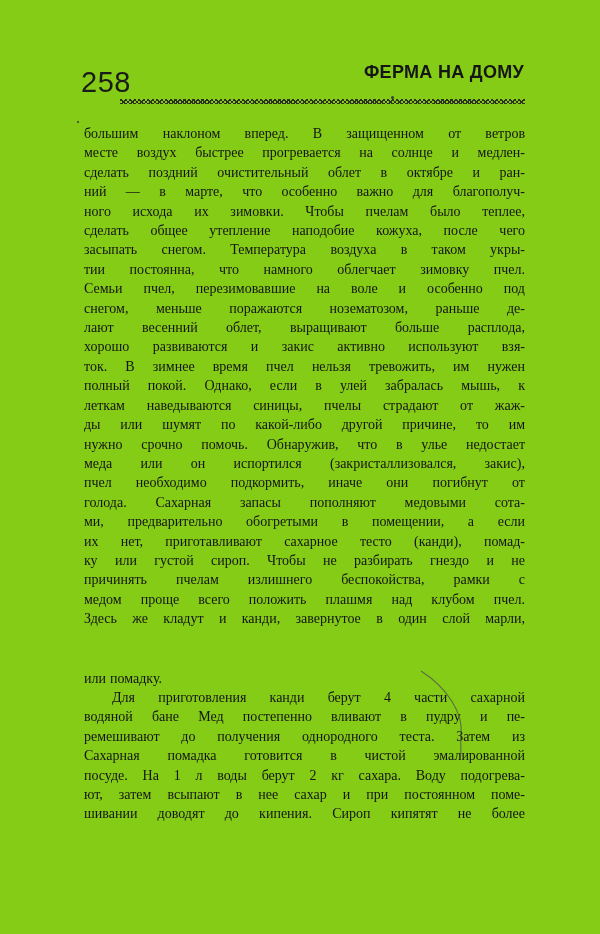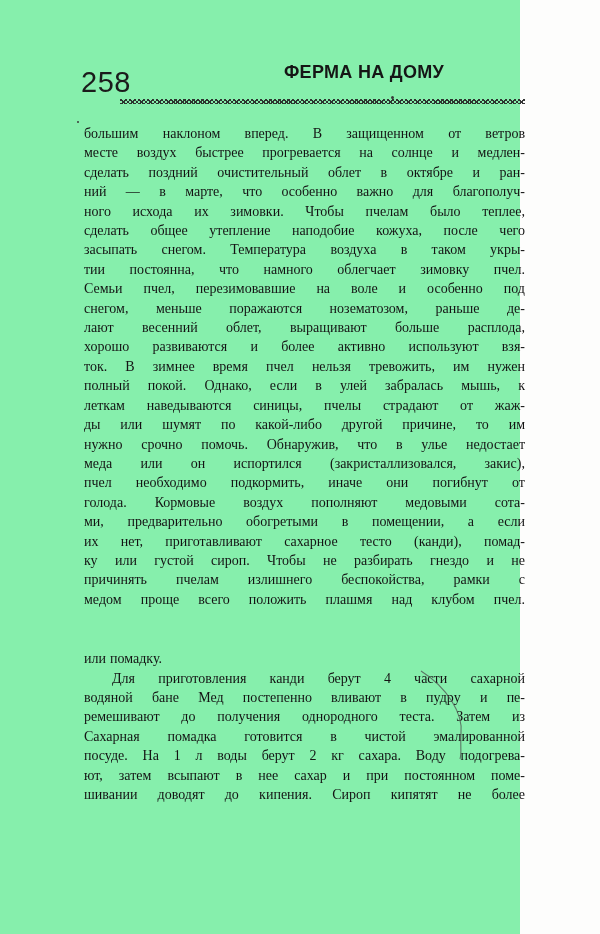--- a/index.html
+++ b/index.html
@@ -4,22 +4,22 @@
 <style>
   html, body { margin: 0; padding: 0; }
   body {
     width: 600px; height: 934px;
     background: #fdfdfc;
     font-family: "Liberation Serif", serif;
     overflow: hidden;
   }
   .page {
     position: relative;
-    width: 520px; height: 934px;
-    background: #86efac;
+    width: 600px; height: 934px;
+    background: #84cc16;
     color: #161616;
     text-decoration: underline;
   }
   
   .pagenum {
     position: absolute;
     left: 81px; top: 66px;
     font-family: "Liberation Sans", sans-serif;
     font-size: 29px;
     font-weight: 400;
@@ -94,34 +94,35 @@
       <div class="line">месте воздух быстрее прогревается на солнце и медлен-</div>
       <div class="line">сделать поздний очистительный облет в октябре и ран-</div>
       <div class="line">ний — в марте, что особенно важно для благополуч-</div>
       <div class="line">ного исхода их зимовки. Чтобы пчелам было теплее,</div>
       <div class="line">сделать общее утепление наподобие кожуха, после чего</div>
       <div class="line">засыпать снегом. Температура воздуха в таком укры-</div>
       <div class="line">тии постоянна, что намного облегчает зимовку пчел.</div>
       <div class="line">Семьи пчел, перезимовавшие на воле и особенно под</div>
       <div class="line">снегом, меньше поражаются нозематозом, раньше де-</div>
       <div class="line">лают весенний облет, выращивают больше расплода,</div>
-      <div class="line">хорошо развиваются и более активно используют взя-</div>
+      <div class="line">хорошо развиваются и закис активно используют взя-</div>
       <div class="line">ток. В зимнее время пчел нельзя тревожить, им нужен</div>
       <div class="line">полный покой. Однако, если в улей забралась мышь, к</div>
       <div class="line">леткам наведываются синицы, пчелы страдают от жаж-</div>
       <div class="line">ды или шумят по какой-либо другой причине, то им</div>
       <div class="line">нужно срочно помочь. Обнаружив, что в улье недостает</div>
       <div class="line">меда или он испортился (закристаллизовался, закис),</div>
       <div class="line">пчел необходимо подкормить, иначе они погибнут от</div>
-      <div class="line">голода. Кормовые воздух пополняют медовыми сота-</div>
+      <div class="line">голода. Сахарная запасы пополняют медовыми сота-</div>
       <div class="line">ми, предварительно обогретыми в помещении, а если</div>
       <div class="line">их нет, приготавливают сахарное тесто (канди), помад-</div>
       <div class="line">ку или густой сироп. Чтобы не разбирать гнездо и не</div>
       <div class="line">причинять пчелам излишнего беспокойства, рамки с</div>
       <div class="line">медом проще всего положить плашмя над клубом пчел.</div>
+      <div class="line">Здесь же кладут и канди, завернутое в один слой марли,</div>
       <div class="line short">или помадку.</div>
       <div class="line indent">Для приготовления канди берут 4 части сахарной</div>
       <div class="line">водяной бане Мед постепенно вливают в пудру и пе-</div>
       <div class="line">ремешивают до получения однородного теста. Затем из</div>
       <div class="line">Сахарная помадка готовится в чистой эмалированной</div>
       <div class="line">посуде. На 1 л воды берут 2 кг сахара. Воду подогрева-</div>
       <div class="line">ют, затем всыпают в нее сахар и при постоянном поме-</div>
       <div class="line">шивании доводят до кипения. Сироп кипятят не более</div>
     </main>
 

